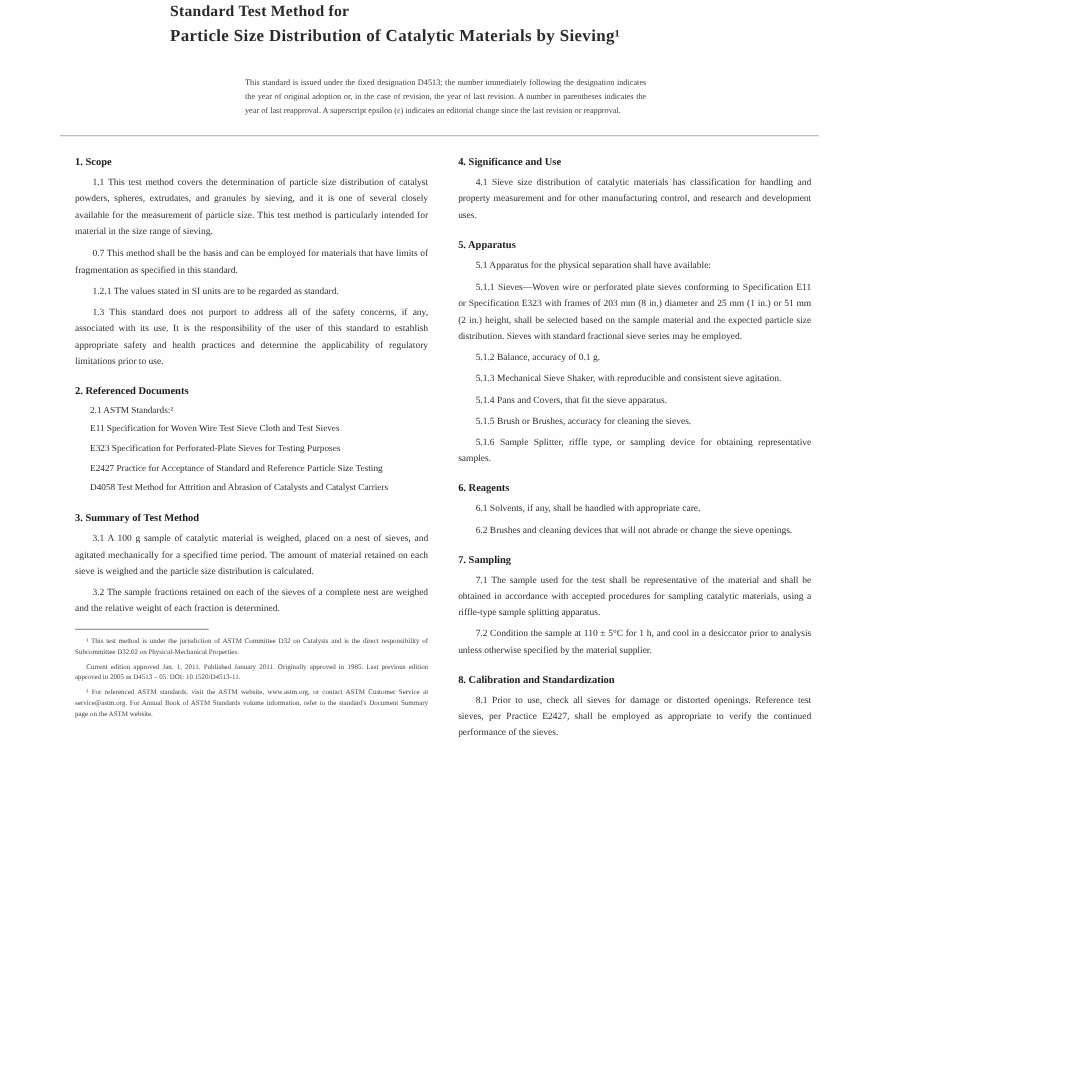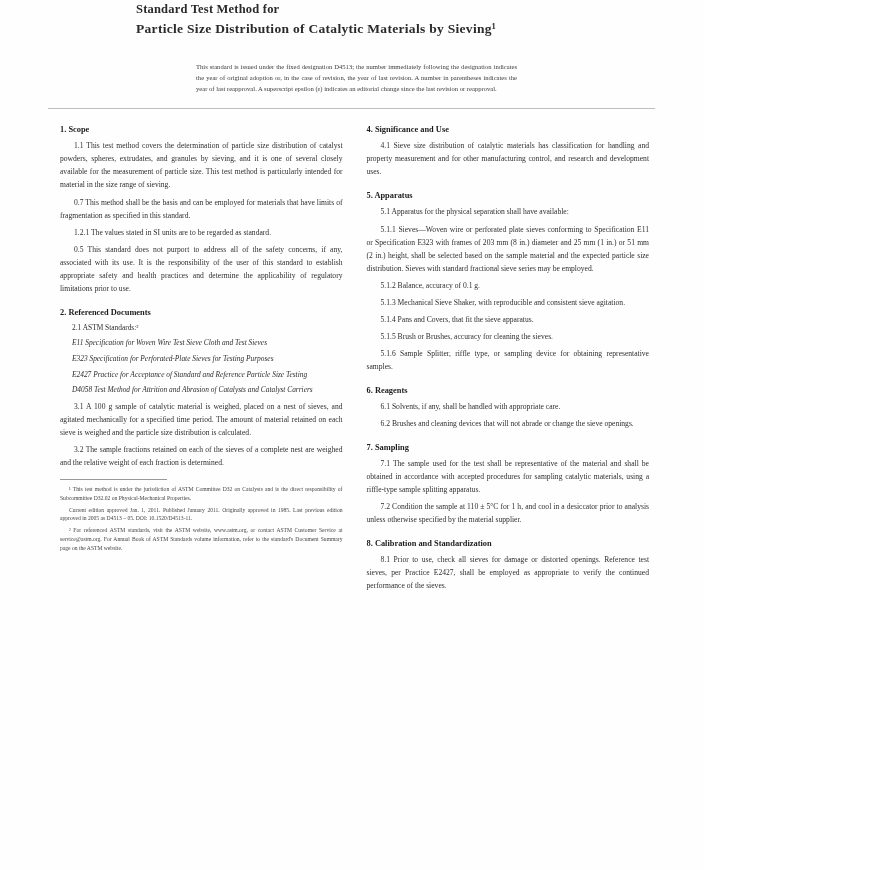--- a/index.html
+++ b/index.html
@@ -91,21 +91,20 @@
     font-size: 7.4px;
     line-height: 1.7;
     text-align: justify;
     text-indent: 12px;
     color: #2e2e2e;
     filter: blur(0.5px);
   }
   .link {
     color: #2f5fd0;
     filter: blur(0.45px);
-    font-style: italic;
   }
   
   .footnote-rule {
     border: none;
     border-top: 1px solid #9a9a9a;
     width: 38%;
     margin: 10px 0 5px 0;
   }
   p.footnote {
     margin: 0 0 3px 0;
@@ -131,29 +130,30 @@
   <hr class="rule">
 
   <div class="columns">
 
     <div class="col">
 
       <div class="sec-head">1.  Scope</div>
       <p class="para">1.1  This test method covers the determination of particle size distribution of catalyst powders, spheres, extrudates, and granules by sieving, and it is one of several closely available for the measurement of particle size. This test method is particularly intended for material in the size range of sieving.</p>
       <p class="para">0.7  This method shall be the basis and can be employed for materials that have limits of fragmentation as specified in this standard.</p>
       <p class="para">1.2.1  The values stated in SI units are to be regarded as standard.</p>
-      <p class="para">0.5  This standard does not purport to address all of the safety concerns, if any, associated with its use. It is the responsibility of the user of this standard to establish appropriate safety and health practices and determine the applicability of regulatory limitations prior to use.</p>
+      <p class="para">1.3  This standard does not purport to address all of the safety concerns, if any, associated with its use. It is the responsibility of the user of this standard to establish appropriate safety and health practices and determine the applicability of regulatory limitations prior to use.</p>
 
       <div class="sec-head">2.  Referenced Documents</div>
       <p class="ref">2.1  ASTM Standards:²</p>
       <p class="ref link">E11  Specification for Woven Wire Test Sieve Cloth and Test Sieves</p>
       <p class="ref link">E323  Specification for Perforated-Plate Sieves for Testing Purposes</p>
       <p class="ref link">E2427  Practice for Acceptance of Standard and Reference Particle Size Testing</p>
       <p class="ref link">D4058  Test Method for Attrition and Abrasion of Catalysts and Catalyst Carriers</p>
 
+      <div class="sec-head">3.  Summary of Test Method</div>
       <p class="para">3.1  A 100 g sample of catalytic material is weighed, placed on a nest of sieves, and agitated mechanically for a specified time period. The amount of material retained on each sieve is weighed and the particle size distribution is calculated.</p>
       <p class="para">3.2  The sample fractions retained on each of the sieves of a complete nest are weighed and the relative weight of each fraction is determined.</p>
 
       <hr class="footnote-rule">
       <p class="footnote">¹ This test method is under the jurisdiction of ASTM Committee D32 on Catalysts and is the direct responsibility of Subcommittee D32.02 on Physical-Mechanical Properties.</p>
       <p class="footnote">Current edition approved Jan. 1, 2011. Published January 2011. Originally approved in 1985. Last previous edition approved in 2005 as D4513 – 05. DOI: 10.1520/D4513-11.</p>
       <p class="footnote">² For referenced ASTM standards, visit the ASTM website, www.astm.org, or contact ASTM Customer Service at service@astm.org. For Annual Book of ASTM Standards volume information, refer to the standard's Document Summary page on the ASTM website.</p>
     </div>
 
     <div class="col">

